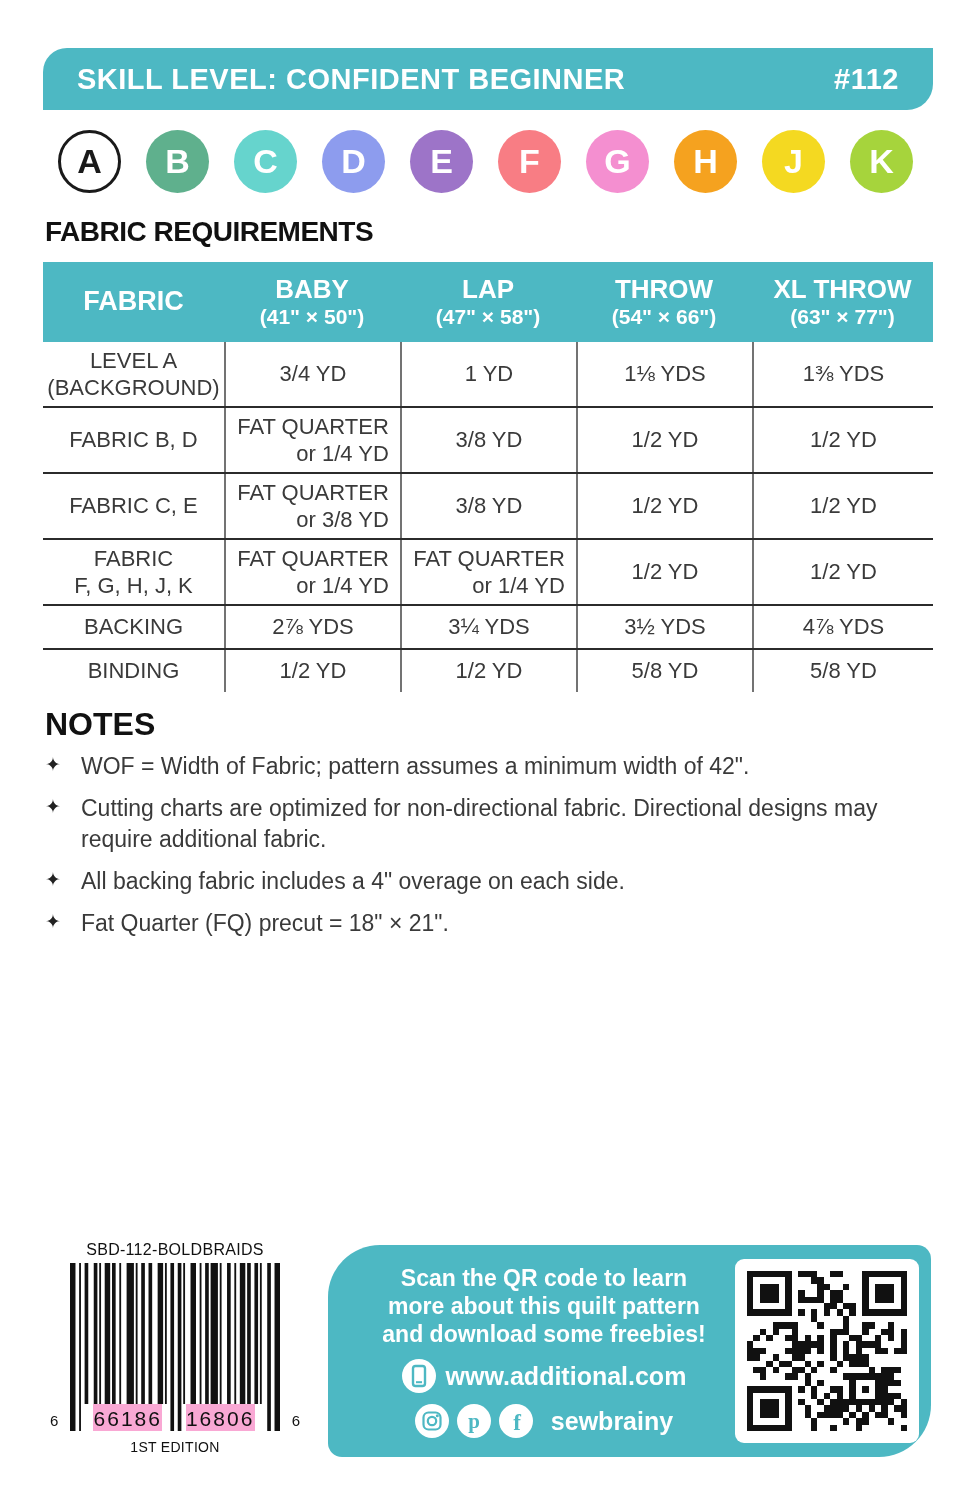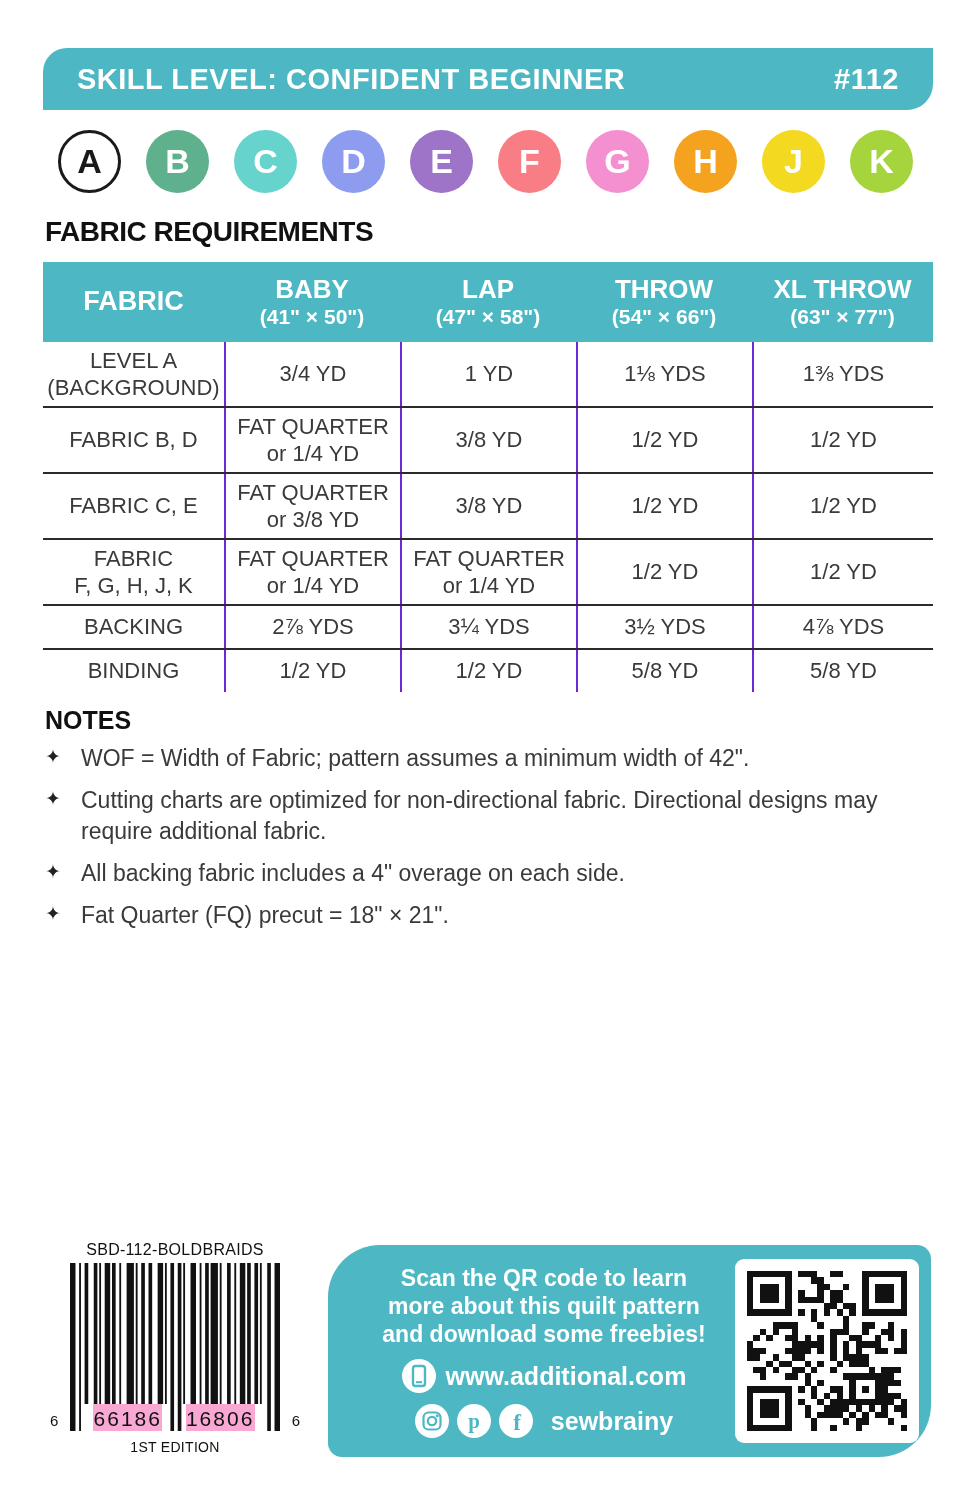--- a/index.html
+++ b/index.html
@@ -32,27 +32,27 @@
   .thead { display:grid; grid-template-columns:181px 176px 176px 176px 181px; background:#4db8c3; height:80px; }
   .th { display:flex; flex-direction:column; align-items:center; justify-content:center; color:#fff; line-height:1.15; }
   .th-name { font-weight:bold; font-size:26px; }
   .th-size { font-weight:bold; font-size:21px; }
   .trow { display:grid; grid-template-columns:181px 176px 176px 176px 181px; }
   .trow + .trow { border-top:2px solid #2b2b2b; }
   .td {
     display:flex; align-items:center; justify-content:center; text-align:center;
     font-size:22px; line-height:1.25; white-space:pre-line; padding:4px 2px;
   }
-  .td + .td { border-left:2px solid #6d28d9; }
+  .td + .td { border-left:2px solid #737373;text-align:right; }
   .h66 .td { min-height:64px; }
   .h44 .td { min-height:42px; }
 
   
   .notes { position:absolute; left:42px; top:706px; width:888px; color:#3a3a3a; }
-  .notes-title { font-size:25px; font-weight:bold; color:#111; margin-bottom:8px; }
+  .notes-title { font-size:32px; font-weight:bold; color:#111; margin-bottom:8px; }
   .note-item { display:flex; margin-bottom:12px; }
   .note-star { width:36px; flex:0 0 36px; font-size:19px; color:#222; padding-top:2px; }
   .note-text { font-size:23px; line-height:1.32; }
 
   
   .barcode-block { position:absolute; left:52px; top:1241px; width:240px; text-align:center; color:#111; }
   .sku { font-size:16px; letter-spacing:.3px; }
   .barcode { position:relative; width:210px; height:168px; margin:4px auto 0; }
   .barcode svg { display:block; }
   .bc-num {

